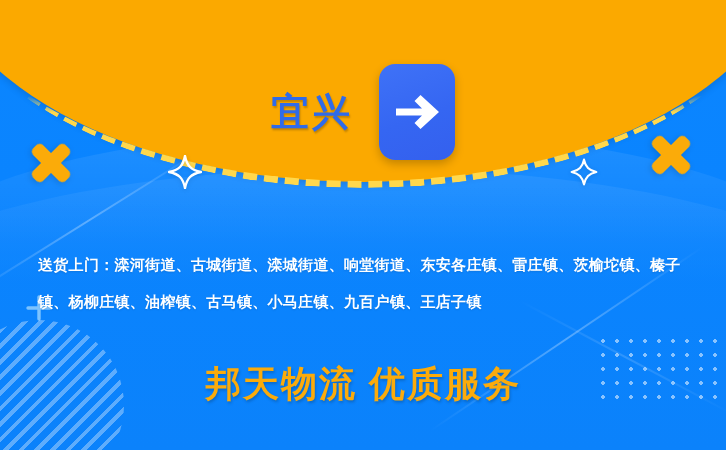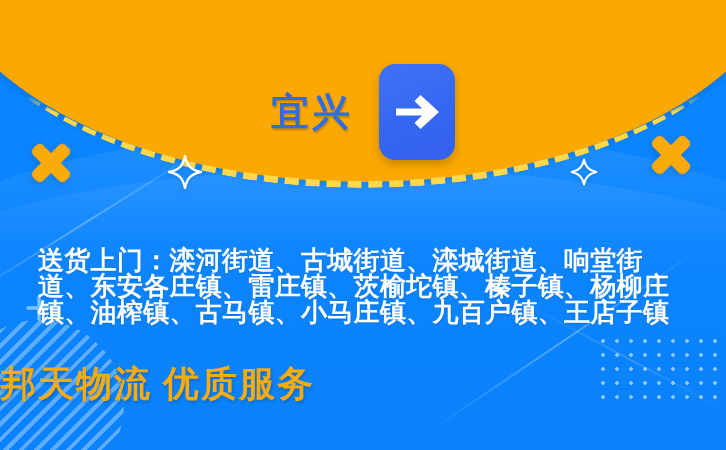--- a/index.html
+++ b/index.html
@@ -108,28 +108,28 @@
     background-image:radial-gradient(rgba(255,255,255,.52) 1.7px, rgba(255,255,255,0) 2px);
     background-size:14px 14px;
     z-index:3;
   }
 
   
   .addr{
     position:absolute;left:38px;top:247px;width:656px;
     z-index:7;
     font-family:"DejaVu Serif","Liberation Serif",serif;
-    font-weight:700;font-size:26px;line-height:26px;
+    font-weight:700;font-size:15px;line-height:37px;
     color:#ffffff;letter-spacing:.3px;
     text-shadow:0 1px 2px rgba(0,0,0,.12);
   }
   .slogan{
-    position:absolute;left:0;top:360px;width:726px;text-align:left;
+    position:absolute;left:0;top:360px;width:726px;text-align:center;
     z-index:7;
-    font-family:Liberation Serif, serif;
+    font-family:Liberation Sans, sans-serif;
     font-weight:700;font-size:36px;letter-spacing:2px;
     color:#fbab0b;text-shadow:1px 2px 3px rgba(0,0,0,.20);
     white-space:nowrap;
   }
 </style>
 </head>
 <body>
 
 <div id="banner">
 

